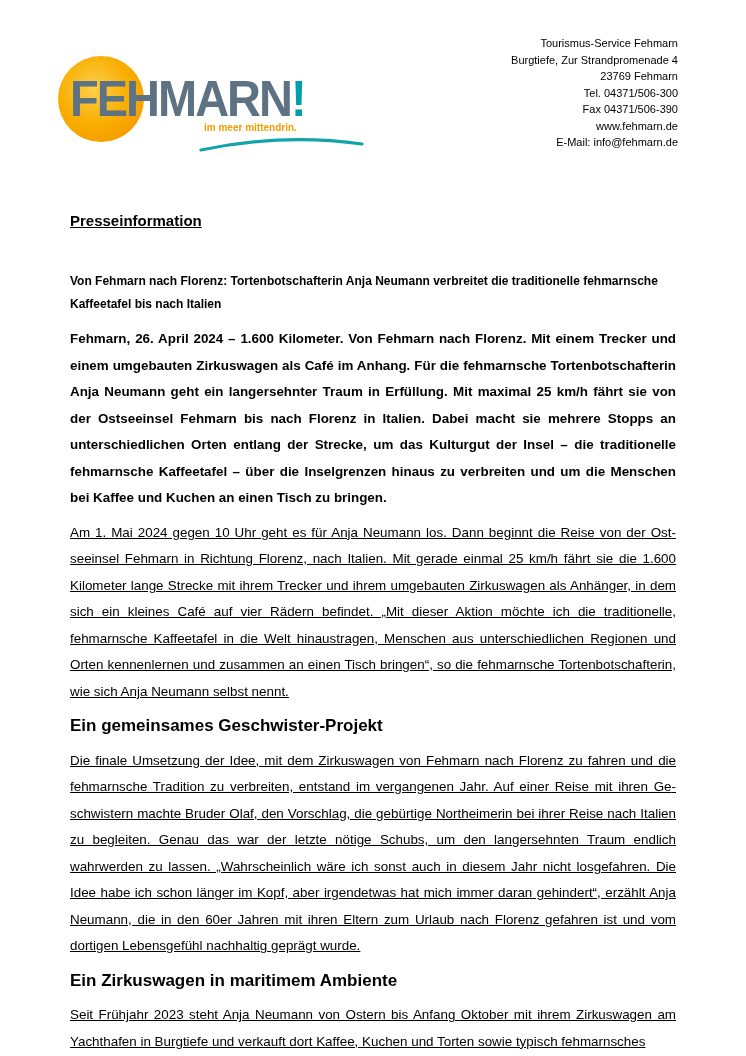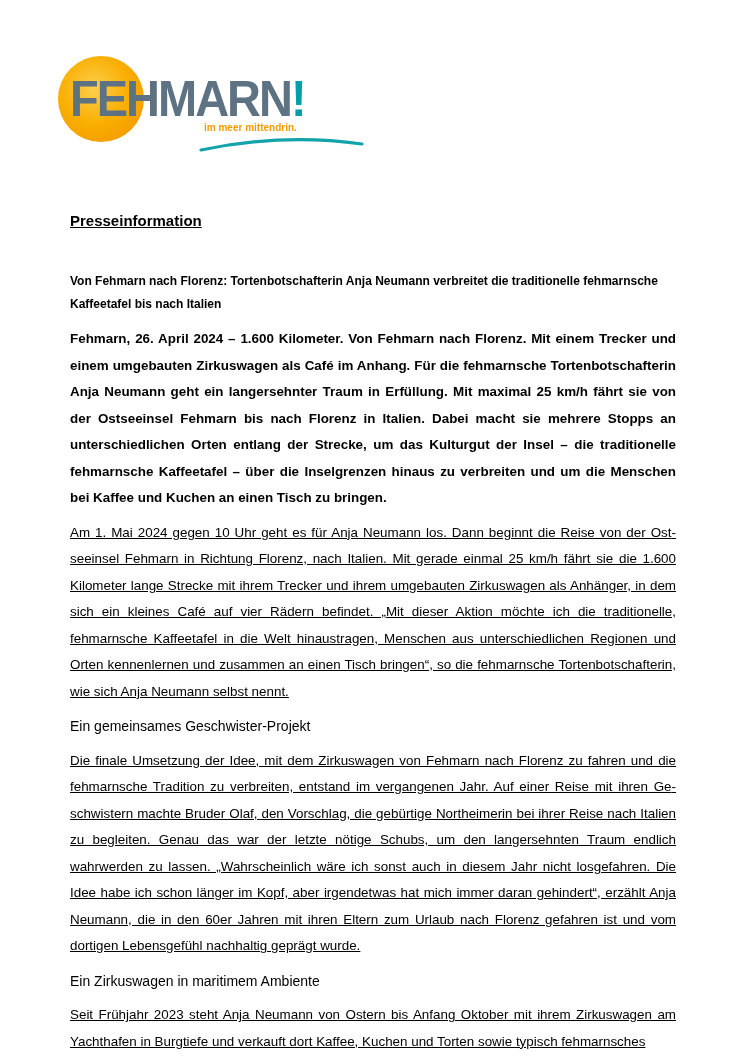--- a/index.html
+++ b/index.html
@@ -99,39 +99,48 @@
   }
   .para {
     margin: 0 0 8px 0;
     font-size: 13.4px;
     line-height: 26.5px;
     text-align: justify;
     text-decoration: underline;
   }
   .subhead {
     margin: 4px 0 8px 0;
-    font-size: 14px;
-    font-weight: normal;
+    font-size: 17px;
+    font-weight: bold;
     line-height: 26.5px;
   }
 </style>
 </head>
 <body>
 
 <div class="page">
 
   <div class="logo">
     <div class="logo-sun"></div>
     <div class="logo-text"><span>FEHMARN</span><span class="logo-excl">!</span></div>
     <div class="logo-tagline">im meer mittendrin.</div>
     <svg class="logo-swoosh" width="168" height="16" viewBox="0 0 168 16">
       <path d="M3 12 Q 84 -5 164 6" stroke="#12a3ab" stroke-width="3.2" fill="none" stroke-linecap="round"></path>
     </svg>
   </div>
 
+  <div class="contact">
+    <div>Tourismus-Service Fehmarn</div>
+    <div>Burgtiefe, Zur Strandpromenade 4</div>
+    <div>23769 Fehmarn</div>
+    <div>Tel. 04371/506-300</div>
+    <div>Fax 04371/506-390</div>
+    <div>www.fehmarn.de</div>
+    <div>E-Mail: info@fehmarn.de</div>
+  </div>
 
   <div class="content">
     <p class="kicker">Presseinformation</p>
 
     <h1 class="title">Von Fehmarn nach Florenz: Tortenbotschafterin Anja Neumann verbreitet die traditionelle fehmarnsche Kaffeetafel bis nach Italien</h1>
 
     <p class="lead">Fehmarn, 26. April 2024 – 1.600 Kilometer. Von Fehmarn nach Florenz. Mit einem Trecker und einem umgebauten Zirkuswagen als Café im Anhang. Für die fehmarnsche Tortenbot­schafterin Anja Neumann geht ein langersehnter Traum in Erfüllung. Mit maximal 25 km/h fährt sie von der Ostseeinsel Fehmarn bis nach Florenz in Italien. Dabei macht sie mehrere Stopps an unterschiedlichen Orten entlang der Strecke, um das Kulturgut der Insel – die traditionelle fehmarnsche Kaffeetafel – über die Inselgrenzen hinaus zu verbreiten und um die Menschen bei Kaffee und Kuchen an einen Tisch zu bringen.</p>
 
     <p class="para">Am 1. Mai 2024 gegen 10 Uhr geht es für Anja Neumann los. Dann beginnt die Reise von der Ost­seeinsel Fehmarn in Richtung Florenz, nach Italien. Mit gerade einmal 25 km/h fährt sie die 1.600 Kilometer lange Strecke mit ihrem Trecker und ihrem umgebauten Zirkuswagen als Anhänger, in dem sich ein kleines Café auf vier Rädern befindet. „Mit dieser Aktion möchte ich die traditionelle, fehmarnsche Kaffeetafel in die Welt hinaustragen, Menschen aus unterschiedlichen Regionen und Orten kennenlernen und zusammen an einen Tisch bringen“, so die fehmarnsche Tortenbotschaf­terin, wie sich Anja Neumann selbst nennt.</p>
 

